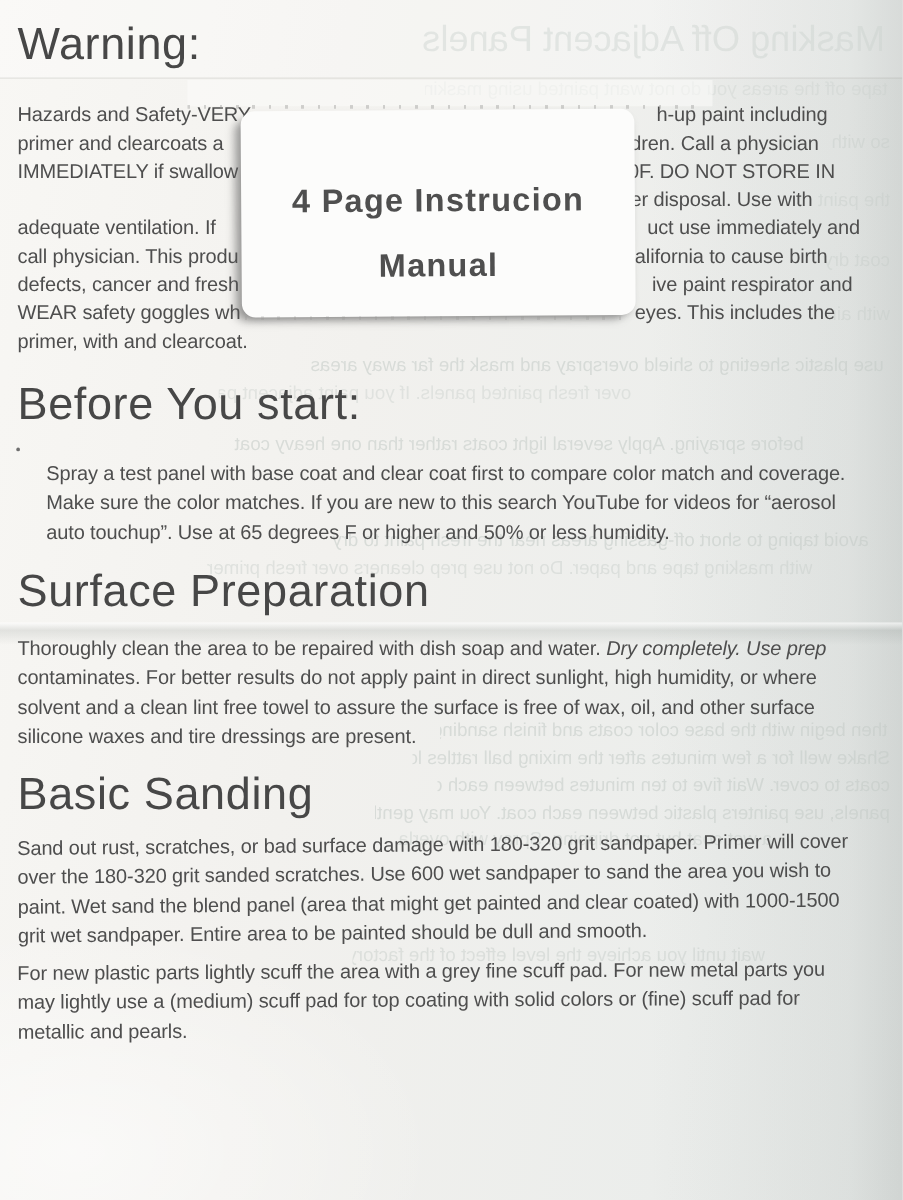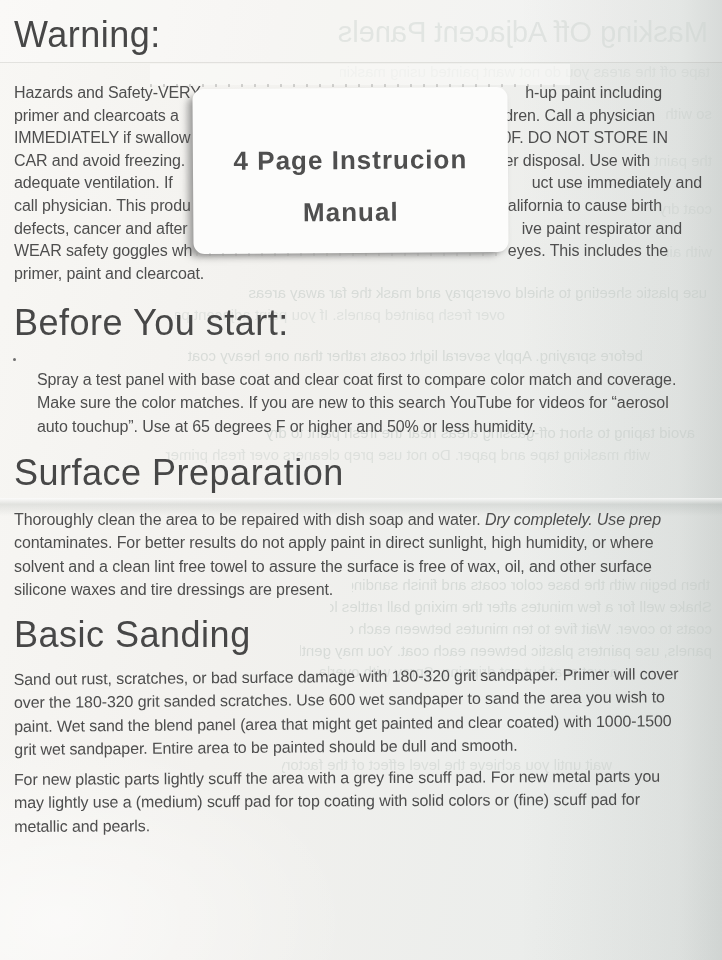--- a/index.html
+++ b/index.html
@@ -24,21 +24,21 @@
   .para div{white-space:nowrap;}
   
   #warn-rows{position:absolute;left:14px;top:84px;width:690px;height:210px;font-size:16px;letter-spacing:-0.1px;}
   .wrow{position:absolute;left:0;width:100%;height:22px;white-space:nowrap;}
   .wrow .l{position:absolute;left:0;white-space:nowrap;}
   .wrow .r{position:absolute;white-space:nowrap;}
   .wrow:nth-child(1){top:0;}    .wrow:nth-child(1) .r{right:42px;}
   .wrow:nth-child(2){top:23px;} .wrow:nth-child(2) .r{right:49px;}
   .wrow:nth-child(3){top:45px;} .wrow:nth-child(3) .r{right:36px;}
   .wrow:nth-child(4){top:68px;} .wrow:nth-child(4) .r{right:54px;}
-  .wrow:nth-child(5){top:90px;} .wrow:nth-child(5) .r{right:2px;text-align:right;}
+  .wrow:nth-child(5){top:90px;} .wrow:nth-child(5) .r{right:16px;text-align:right;}
   .wrow:nth-child(6){top:113px;}.wrow:nth-child(6) .r{right:42px;}
   .wrow:nth-child(7){top:136px;}.wrow:nth-child(7) .r{right:22px;}
   .wrow:nth-child(8){top:158px;}.wrow:nth-child(8) .r{right:36px;}
   .wrow:nth-child(9){top:181px;}
   
   .ghost{position:absolute;transform:scaleX(-1);color:#c4cbc7;opacity:0.55;filter:blur(0.6px);
          font-size:15px;white-space:nowrap;overflow:hidden;pointer-events:none;}
   #gh{left:300px;top:16px;width:408px;font-size:29px;opacity:0.45;color:#ccd3cf;}
   #g0{left:340px;top:63px;width:370px;opacity:0.30;}
   #g1{left:175px;top:284px;width:532px;}
@@ -112,41 +112,40 @@
     </div>
     <div class="wrow">
       <span class="l">primer and clearcoats a</span>
       <span class="r">dren. Call a physician</span>
     </div>
     <div class="wrow">
       <span class="l">IMMEDIATELY if swallow</span>
       <span class="r">20F. DO NOT STORE IN</span>
     </div>
     <div class="wrow">
-      <span class="l">CAR and avoid freezing.</span>
       <span class="r">per disposal. Use with</span>
     </div>
     <div class="wrow">
       <span class="l">adequate ventilation. If</span>
       <span class="r">uct use immediately and</span>
     </div>
     <div class="wrow">
       <span class="l">call physician. This produ</span>
       <span class="r">alifornia to cause birth</span>
     </div>
     <div class="wrow">
-      <span class="l">defects, cancer and after</span>
+      <span class="l">defects, cancer and fresh</span>
       <span class="r">ive paint respirator and</span>
     </div>
     <div class="wrow">
       <span class="l">WEAR safety goggles wh</span>
       <span class="r">eyes. This includes the</span>
     </div>
     <div class="wrow">
-      <span class="l">primer, paint and clearcoat.</span>
+      <span class="l">primer, with and clearcoat.</span>
     </div>
   </div>
 
   <div id="torn-strip"></div>
   <div class="perf" id="perf-top"></div>
   <div id="sticker">
     <div class="st-line">4 Page Instrucion</div>
     <div class="st-line">Manual</div>
   </div>
   <div class="perf" id="perf-bottom"></div>

